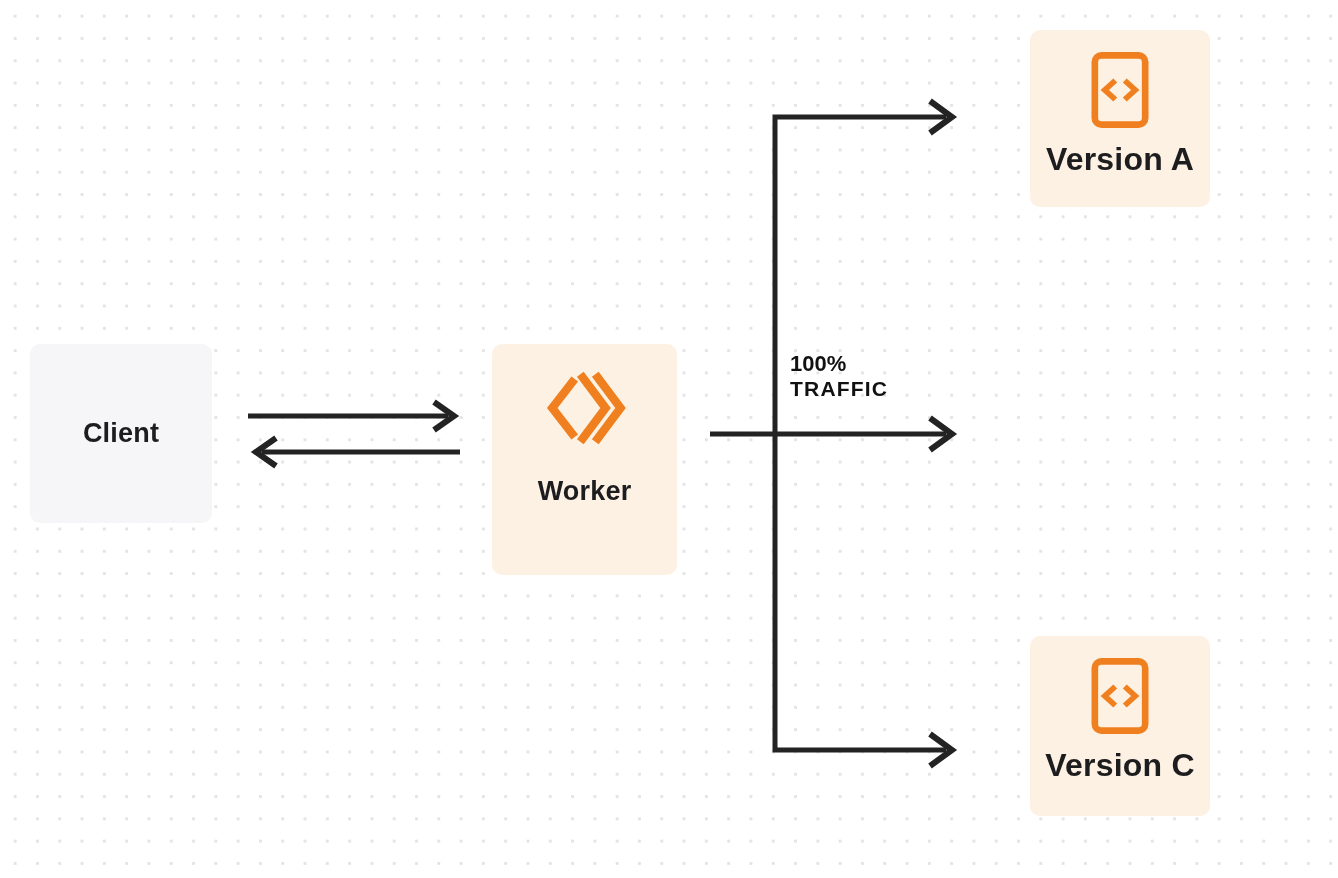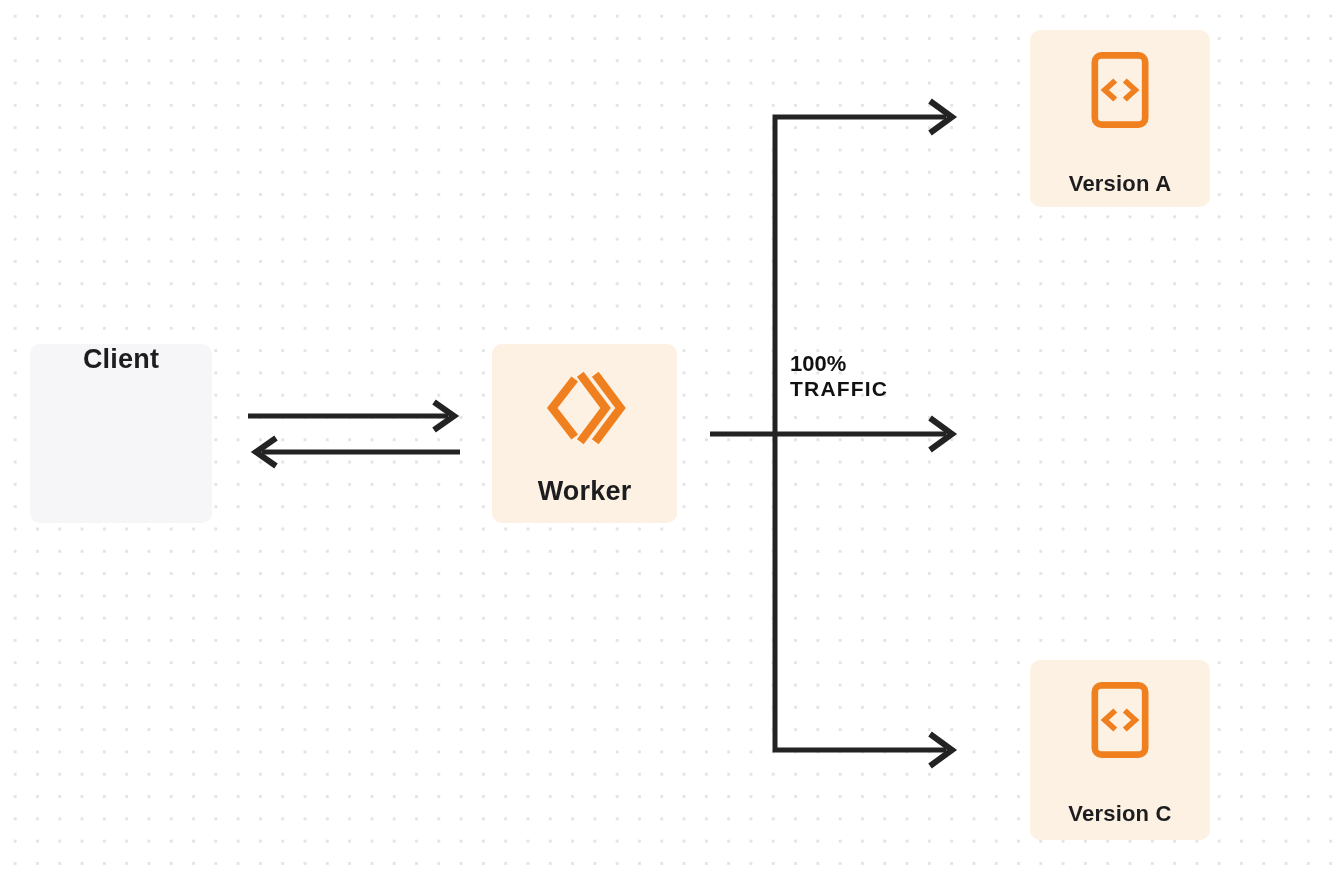--- a/index.html
+++ b/index.html
@@ -24,47 +24,48 @@
     background-image:radial-gradient(circle, var(--dot-grid,#e4e4e6) 1.7px, transparent 1.9px);
     background-size:22.3px 22.3px;
     background-position:4px 5px;
   }
   .node{
     position:absolute;
     border-radius:10px;
     display:flex;
     flex-direction:column;
     align-items:center;
+    justify-content:center;
   }
   .node-label{
     font-weight:700;
     color:var(--text-dark,#1d1d1f);
     letter-spacing:.2px;
   }
   .client-node{
     left:30px;top:344px;width:182px;height:179px;
     background:var(--client-fill,#f6f6f8);
   }
   .client-node .node-label{font-size:27px;}
   .worker-node{
-    left:492px;top:344px;width:185px;height:179px;
+    left:492px;top:344px;width:185px;height:231px;
     background:var(--node-fill,#fcf1e3);
     justify-content:flex-start;
     padding-top:24px;
   }
   .worker-node .node-label{font-size:27px;margin-top:28px;}
   .version-node{
     width:180px;height:177px;
     background:var(--node-fill,#fcf1e3);
     justify-content:flex-start;
     padding-top:22px;
   }
-  .version-node .node-label{font-size:22px;margin-top:43px;text-align:center;}
+  .version-node .node-label{font-size:32px;margin-top:13px;text-align:center;}
   .version-a{left:1030px;top:30px;}
-  .version-c{left:1030px;top:660px;height:180px;}
+  .version-c{left:1030px;top:636px;height:180px;}
   .deployed-group{
     position:absolute;
     left:986px;top:298px;width:270px;height:270px;
     border:4px dashed var(--accent-orange,#f0801f);
     border-radius:2px;
   }
   .deployed-group .version-node{
     position:absolute;left:39px;top:43px;width:183px;height:175px;
   }
   .deployed-label{

